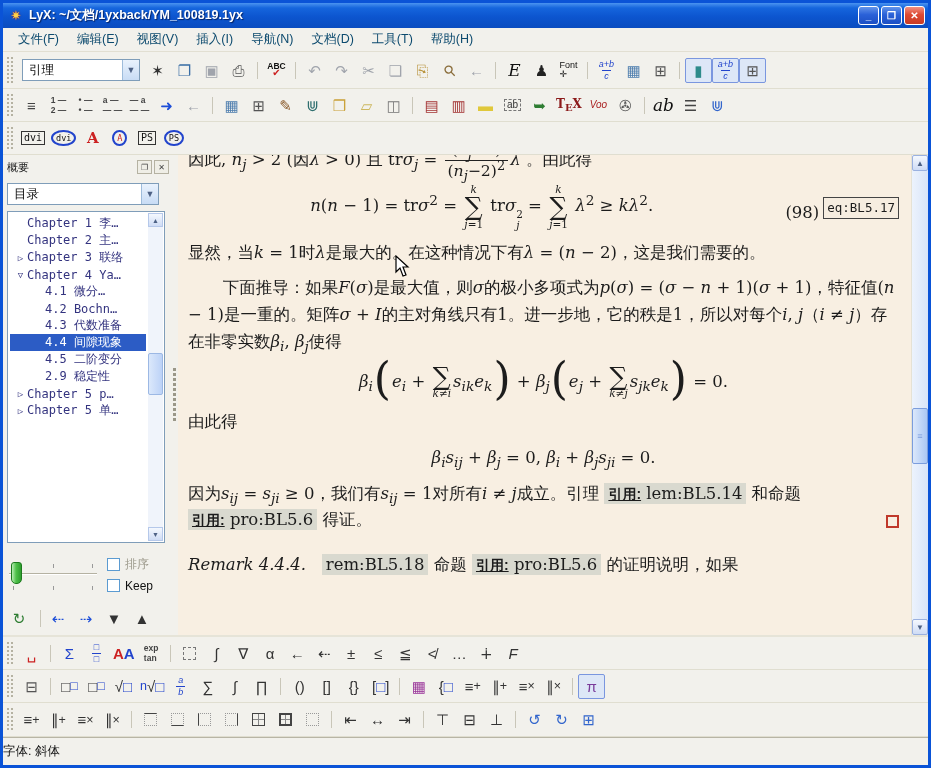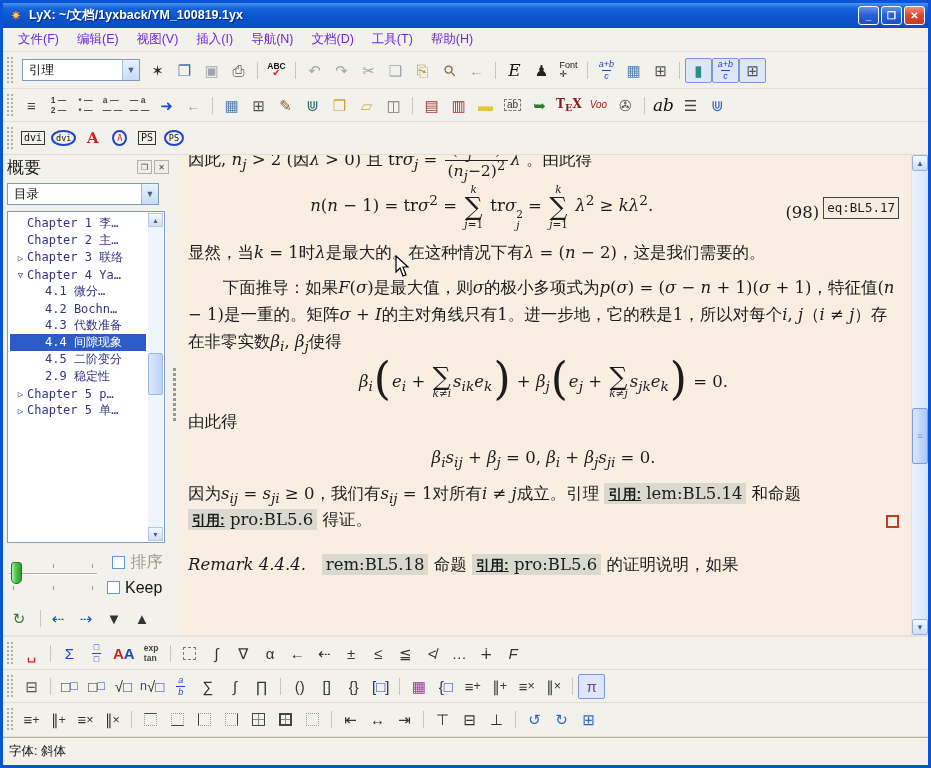--- a/index.html
+++ b/index.html
@@ -13,21 +13,21 @@
     color:#ffd24a;font-size:13px;text-shadow:0 0 2px #b00;}
   .title-text{color:#fff;font-weight:bold;font-size:12.5px;margin-left:5px;flex:1;
     text-shadow:1px 1px 1px rgba(0,0,30,.6);white-space:nowrap;overflow:hidden;}
   .winbtn{width:21px;height:19px;margin-left:2px;border:1px solid #fff;border-radius:3px;
     display:inline-flex;align-items:center;justify-content:center;color:#fff;font-size:10px;font-weight:bold;
     background:linear-gradient(180deg,#6394ea,#2a61d8 45%,#1c4fc4);}
   .winbtn.close{background:linear-gradient(180deg,#f29080,#dd4a33 45%,#c83a24);}
   
   .menubar{height:24px;flex:0 0 24px;display:flex;align-items:center;background:#f2f1ec;
     border-bottom:1px solid #e2dfd2;padding-left:6px;}
-  .menu-item{padding:3px 9px;font-size:12.5px;color:#6d28d9;cursor:default;}
+  .menu-item{padding:3px 9px;font-size:12.5px;color:#0c4a6e;cursor:default;}
   
   .toolbar{display:flex;align-items:center;background:#f2f1ec;border-bottom:1px solid #e0ded0;padding:2px 2px;}
   .tb1{height:37px;flex:0 0 37px;}
   .tb2{height:33px;flex:0 0 33px;}
   .tb3{height:33px;flex:0 0 33px;}
   .grip{width:9px;align-self:stretch;margin:2px 3px 2px 1px;
     background-image:radial-gradient(#b5b2a2 34%,transparent 36%);background-size:4px 4px;}
   .tbtn{min-width:27px;height:25px;padding:0 2px;display:inline-flex;align-items:center;justify-content:center;
     border:1px solid transparent;border-radius:2px;color:#333;font-size:15px;line-height:1;cursor:default;position:relative;}
   .tbtn .glyph{display:inline-flex;align-items:center;justify-content:center;line-height:1;}
@@ -65,21 +65,21 @@
   .bic.bl{border-left:1px solid #444;}
   .bic.br{border-right:1px solid #444;}
   .bic.ba{border:1px solid #444;background:
     linear-gradient(#888,#888) center/1px 100% no-repeat,
     linear-gradient(#888,#888) center/100% 1px no-repeat;}
   .bic.th{border-width:2px;}
   
   .main{flex:0 0 480px;height:480px;display:flex;align-items:stretch;background:#f2f1ec;}
   .sidebar{width:168px;flex:0 0 168px;display:flex;flex-direction:column;padding:2px 2px 2px 4px;}
   .sb-head{display:flex;align-items:center;height:20px;}
-  .sb-title{font-size:17px;color:#222;flex:1;}
+  .sb-title{font-size:11px;color:#222;flex:1;}
   .sb-hbtn{width:15px;height:14px;border:1px solid #9a97885e;margin-left:2px;display:inline-flex;align-items:center;
     justify-content:center;font-size:8px;color:#444;background:#efeee6;border:1px solid #b5b2a2;}
   .sb-combo{margin:6px 2px 6px 0;width:152px;}
   .treebox{position:relative;flex:1;border:1px solid #7f9db9;background:#fff;margin-right:4px;overflow:hidden;}
   .tree{padding:3px 18px 3px 2px;font-family:"DejaVu Sans Mono",monospace;font-size:12px;color:#33337f;}
   .titem{display:flex;align-items:center;height:17px;white-space:nowrap;}
   .titem.selected{background:#2c5cc5;color:#fff;}
   .tarrow{width:13px;display:inline-block;text-align:center;font-size:9px;flex:0 0 13px;}
   .tlabel{padding-right:4px;}
   .tscroll{position:absolute;top:1px;right:1px;bottom:1px;width:15px;background:#f0f4fb;display:flex;flex-direction:column;}
@@ -89,21 +89,21 @@
   .tscroll .thumb{position:absolute;left:0;right:0;top:42%;height:42px;border:1px solid #9cb8e4;border-radius:2px;
     background:linear-gradient(90deg,#dbe8fb,#bcd2f7);}
   .slider-row{display:flex;align-items:center;margin:8px 0 2px;height:46px;}
   .slider{position:relative;width:88px;height:40px;margin-left:2px;}
   .sl-ticks{position:absolute;left:4px;right:4px;display:flex;justify-content:space-between;}
   .sl-ticks span{width:1px;height:4px;background:#999;}
   .sl-track{position:absolute;top:19px;left:0;right:0;height:2px;background:#b5b2a2;border-bottom:1px solid #fff;}
   .sl-thumb{position:absolute;top:8px;left:2px;width:11px;height:22px;border:1px solid #1d7a1d;border-radius:3px 3px 5px 5px;
     background:linear-gradient(90deg,#b8edb4,#4fc14a 45%,#2e9e2e);}
   .checks{display:flex;flex-direction:column;margin-left:10px;gap:6px;}
-  .chkrow{display:flex;align-items:center;font-size:16px;color:#111;justify-content:flex-end;}
+  .chkrow{display:flex;align-items:center;font-size:12px;color:#111;}
   .chkrow.dis{color:#9b988a;}
   .chkbox{width:13px;height:13px;border:1px solid #5b9bd1;background:#fff;margin-right:5px;flex:0 0 13px;}
   .sb-btns{display:flex;align-items:center;height:30px;margin:4px 0 0;gap:4px;}
   .sb-btns .tbtn{min-width:24px;}
   
   .splitter{width:7px;flex:0 0 7px;display:flex;align-items:center;justify-content:center;}
   .splitter .dots{width:5px;height:56px;background-image:radial-gradient(#9a9788 40%,transparent 42%);background-size:5px 5px;}
   
   .doc{flex:1;background:#f8efe2;position:relative;overflow:hidden;padding:0 12px 0 10px;
     font-family:"DejaVu Serif","Liberation Serif",serif;font-size:16.5px;color:#1c1c1c;line-height:1.62;}
@@ -139,21 +139,21 @@
   .vscroll .thumb{position:absolute;left:0;right:0;top:53%;height:56px;border:1px solid #7b9ddd;border-radius:2px;
     background:linear-gradient(90deg,#dbe8fb,#aac7f4);}
   .vscroll .thumb::after{content:'≡';position:absolute;left:0;right:0;top:50%;transform:translateY(-55%);
     text-align:center;font-size:9px;color:#7b9ddd;}
   
   .mtb1{height:35px;flex:0 0 35px;border-top:2px solid #e6e4d8;}
   .mtb2{height:33px;flex:0 0 33px;}
   .mtb3{height:34px;flex:0 0 34px;}
   
   .statusbar{flex:1;display:flex;align-items:center;border-top:1px solid #b8b5a5;background:#f2f1ec;
-    padding-left:6px;font-size:12.5px;color:#111;}
+    padding-left:0;font-size:12.5px;color:#111;}
   sub,sup{line-height:0;}
 </style>
 </head>
 <body>
 
 <div class="window">
 
   <div class="titlebar">
     <span class="win-icon">✷</span>
     <span class="title-text">LyX: ~/文档/1yxback/YM_100819.1yx</span>

